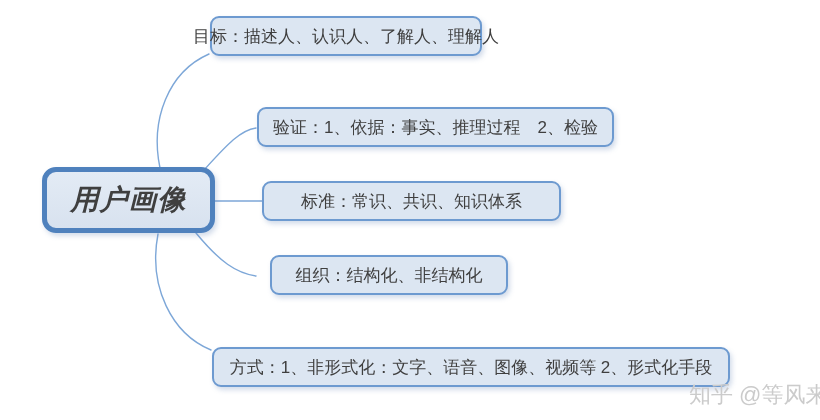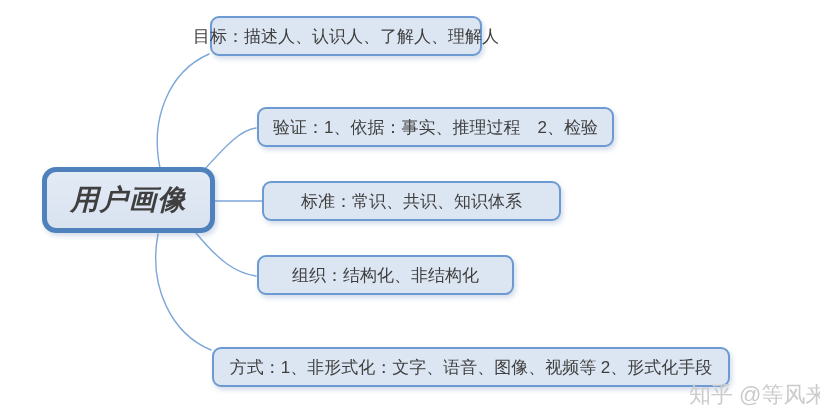--- a/index.html
+++ b/index.html
@@ -50,21 +50,21 @@
   }
   .branch-node {
     height: 40px;
     border: 2px solid #6d9ad0;
     border-radius: 9px;
     font-size: 17px;
   }
   .b1 { left: 210px; top: 16px;  width: 272px; }
   .b2 { left: 257px; top: 107px; width: 357px; }
   .b3 { left: 262px; top: 181px; width: 299px; }
-  .b4 { left: 257px; top: 255px; width: 257px; }
+  .b4 { left: 270px; top: 255px; width: 238px; }
   .b5 { left: 212px; top: 347px; width: 518px; }
   .watermark {
     position: absolute;
     left: 645px;
     top: 380px;
     z-index: 3;
     font-size: 22px;
     color: #cbcbcb;
     white-space: nowrap;
     margin-left: 44px;

